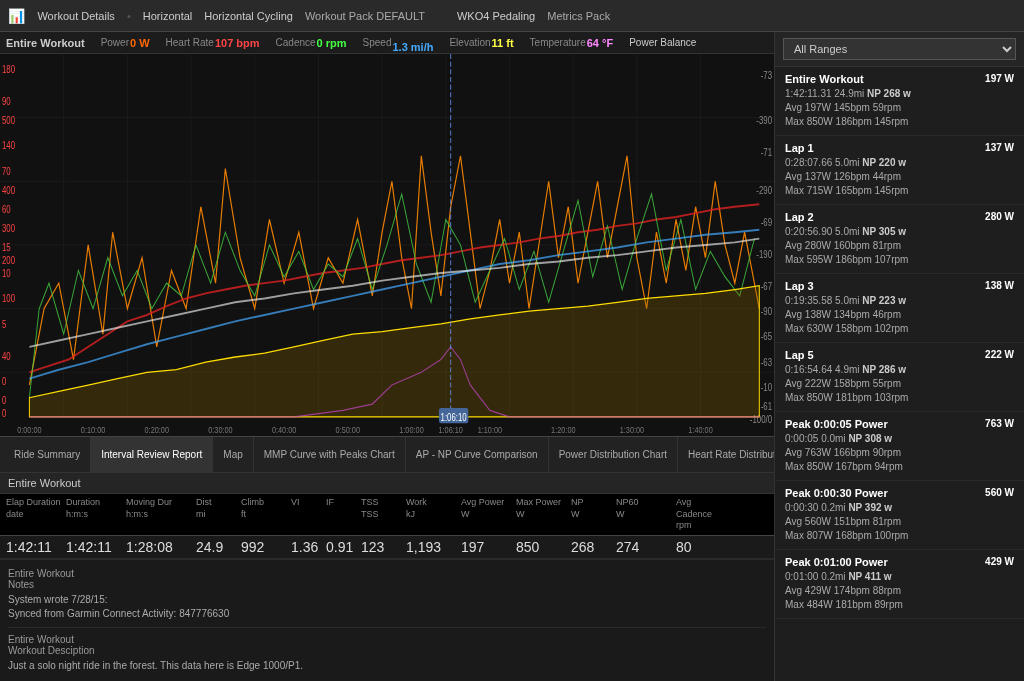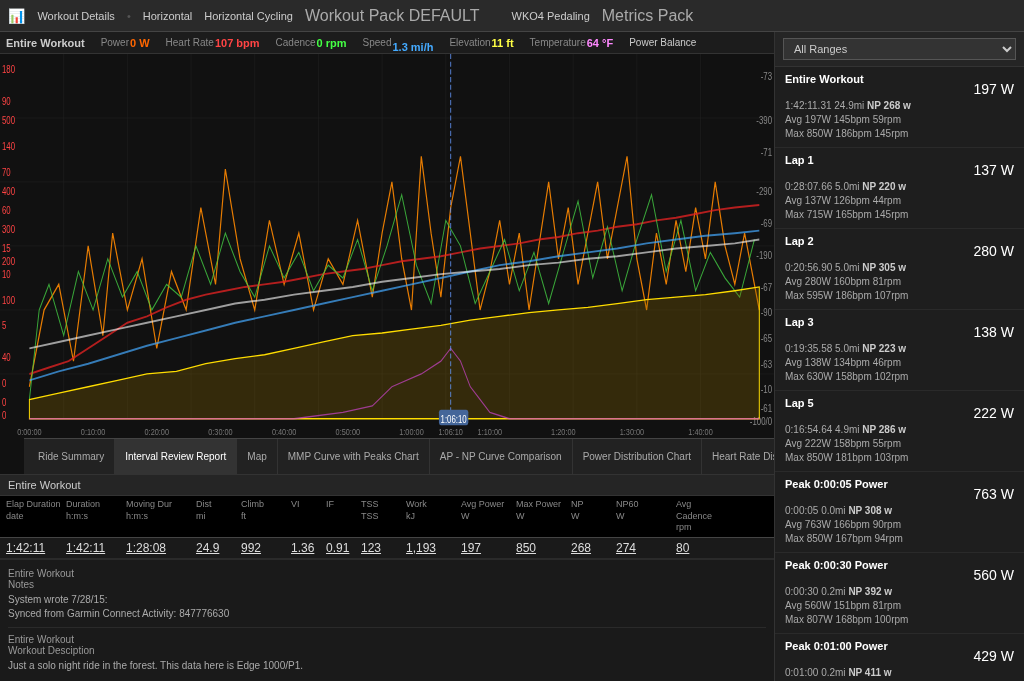--- a/index.html
+++ b/index.html
@@ -6,21 +6,21 @@
     body { background: #1a1a1a; color: #ccc; font-family: Arial, sans-serif; font-size: 11px; width: 1024px; height: 681px; overflow: hidden; }
 
     
     #toolbar {
       display: flex; align-items: center; background: #2a2a2a; border-bottom: 1px solid #444;
       height: 32px; padding: 0 8px; gap: 12px;
     }
     #toolbar .icon-btn { color: #aaa; font-size: 14px; cursor: pointer; }
     #toolbar .sep { color: #555; }
     #toolbar .label { color: #ccc; font-size: 11px; cursor: pointer; }
-    #toolbar .pack-name { color: #aaa; font-size: 16px; }
+    #toolbar .pack-name { color: #aaa; font-size: 11px; }
 
     
     #main { display: flex; height: calc(681px - 32px); }
 
     
     #left { flex: 1; display: flex; flex-direction: column; background: #111; overflow: hidden; }
 
     
     #metrics-bar {
       display: flex; align-items: center; background: #1c1c1c; border-bottom: 1px solid #333;
@@ -38,21 +38,21 @@
     .power-balance-label { color: #ccc; font-size: 10px; }
 
     
     #chart-area {
       flex: 1; position: relative; background: #111; overflow: hidden;
     }
 
     
     #chart-tabs {
       display: flex; align-items: center; background: #222; border-top: 1px solid #444;
-      height: 36px; padding: 0 4px; flex-shrink: 0; margin-left: 24px;
+      height: 36px; padding: 0 4px; flex-shrink: 0;
     }
     .chart-tab {
       padding: 4px 10px; color: #aaa; font-size: 10px; cursor: pointer;
       border-right: 1px solid #333; white-space: nowrap; height: 100%;
       display: flex; align-items: center;
     }
     .chart-tab.active { color: #fff; background: #333; }
 
     
     #data-section {
@@ -66,21 +66,21 @@
       display: grid;
       grid-template-columns: 60px 60px 70px 45px 50px 35px 35px 45px 55px 55px 55px 45px 60px 55px;
       background: #000000; border-bottom: 1px solid #444; padding: 2px 4px;
     }
     .th { color: #888; font-size: 9px; padding: 1px 2px; line-height: 1.3; }
     #table-row {
       display: grid;
       grid-template-columns: 60px 60px 70px 45px 50px 35px 35px 45px 55px 55px 55px 45px 60px 55px;
       padding: 2px 4px; border-bottom: 1px solid #2a2a2a;
     }
-    .td { color: #ddd; font-size: 12px; padding: 1px 2px; text-decoration: underline; }
+    .td { color: #ddd; font-size: 14px; padding: 1px 2px; }
 
     
     #notes-section { padding: 8px; background: #1a1a1a; border-top: 1px solid #2a2a2a; }
     .notes-label { color: #999; font-size: 10px; margin-bottom: 3px; }
     .notes-text { color: #aaa; font-size: 10px; line-height: 1.4; }
     .notes-divider { border: none; border-top: 1px solid #2a2a2a; margin: 6px 0; }
 
     
     #right {
       width: 250px; background: #1e1e1e; border-left: 1px solid #333;
@@ -97,21 +97,21 @@
     #lap-list { flex: 1; overflow-y: auto; }
     #lap-list::-webkit-scrollbar { width: 6px; }
     #lap-list::-webkit-scrollbar-track { background: #1a1a1a; }
     #lap-list::-webkit-scrollbar-thumb { background: #444; }
 
     .lap-item {
       padding: 6px 10px; border-bottom: 1px solid #2a2a2a; cursor: pointer;
     }
     .lap-header { display: flex; justify-content: space-between; margin-bottom: 2px; }
     .lap-name { color: #fff; font-size: 11px; font-weight: bold; }
-    .lap-watts { color: #fff; font-size: 14px; font-weight: normal; margin-top: 8px; }
+    .lap-watts { color: #fff; font-size: 10px; font-weight: bold; }
     .lap-stats { color: #aaa; font-size: 10px; line-height: 1.4; }
     .lap-np { color: #ccc; font-weight: bold; }
 
     
     svg { display: block; }
   </style>
 </head>
 <body>
 
 <div id="toolbar">

